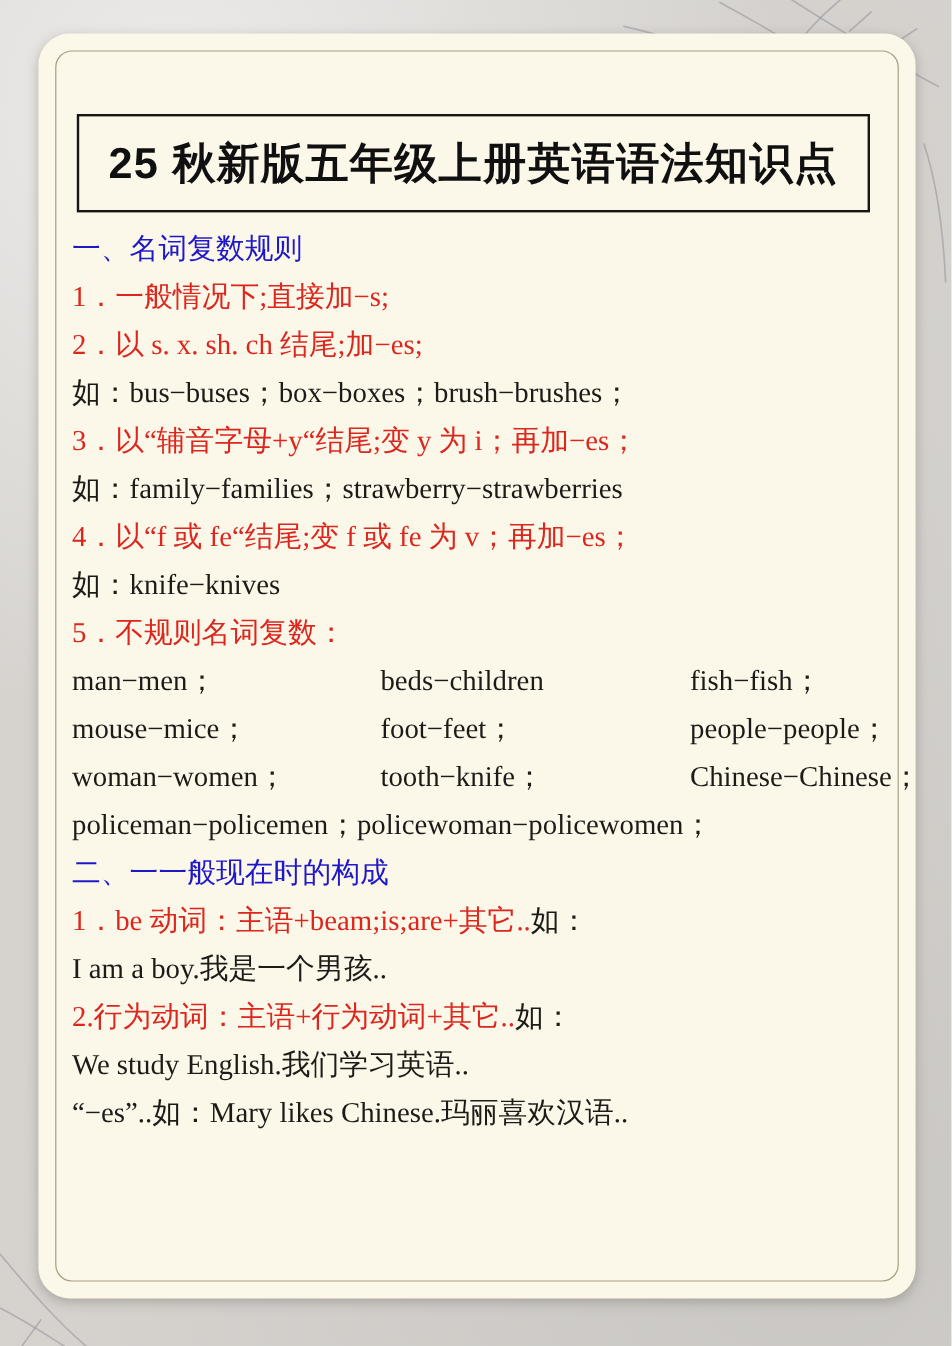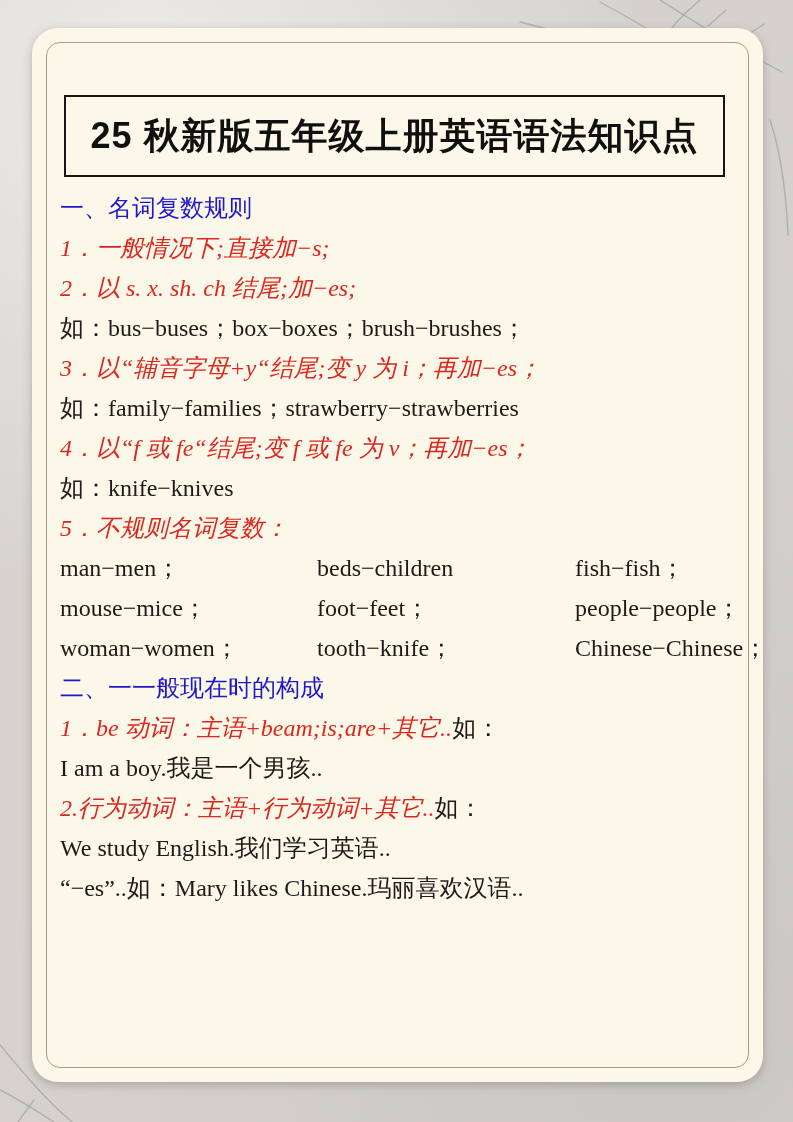--- a/index.html
+++ b/index.html
@@ -38,21 +38,21 @@
     font-family:"Liberation Sans","DejaVu Sans",sans-serif;
     font-weight:bold;font-size:36px;letter-spacing:1px;
     color:#101010;white-space:nowrap;
   }
   .lines{position:absolute;left:28px;top:160px;width:662px;}
   .line{
     height:40px;line-height:40px;font-size:24px;white-space:nowrap;
     color:var(--ink,#1d1b18);
   }
   .line.cols{display:grid;grid-template-columns:225px 226px 1fr;gap:32px;}
-  .red{color:var(--red,#dc271e);font-style:italic;}
+  .red{color:var(--red,#dc271e);}
   .blue{color:var(--blue,#1f18c9);}
   .black{color:var(--ink,#1d1b18);}
 </style>
 </head>
 <body>
 
 <div class="viewport">
 
   <svg class="branches" viewBox="0 0 793 1122">
     <g>
@@ -96,20 +96,21 @@
         <div class="line cols">
           <span class="black">mouse−mice；</span>
           <span class="black">foot−feet；</span>
           <span class="black">people−people；</span>
         </div>
         <div class="line cols">
           <span class="black">woman−women；</span>
           <span class="black">tooth−knife；</span>
           <span class="black">Chinese−Chinese；</span>
         </div>
+        <div class="line"><span class="black">policeman−policemen；policewoman−policewomen；</span></div>
         <div class="line"><span class="blue">二、一一般现在时的构成</span></div>
         <div class="line"><span class="red">1．be 动词：主语+beam;is;are+其它..</span><span class="black">如：</span></div>
         <div class="line"><span class="black">I am a boy.我是一个男孩..</span></div>
         <div class="line"><span class="red">2.行为动词：主语+行为动词+其它..</span><span class="black">如：</span></div>
         <div class="line"><span class="black">We study English.我们学习英语..</span></div>
         <div class="line"><span class="black">“−es”..如：Mary likes Chinese.玛丽喜欢汉语..</span></div>
       </div>
   </div>
 
 </div>

